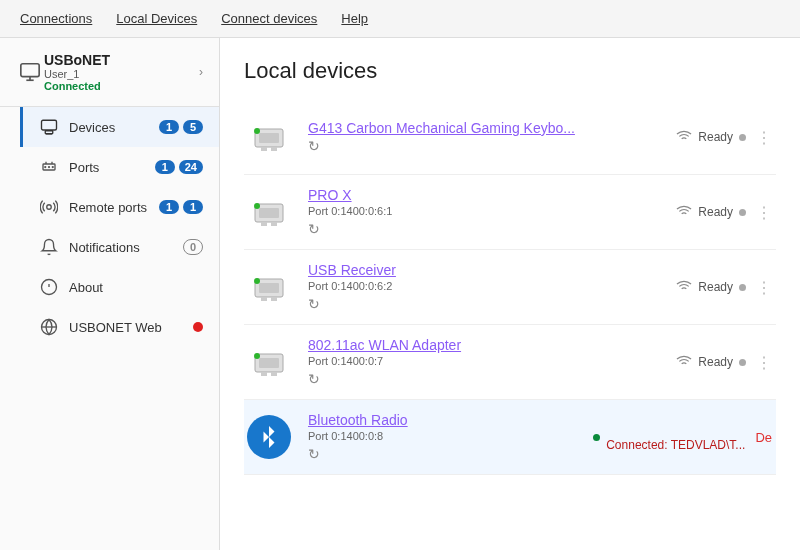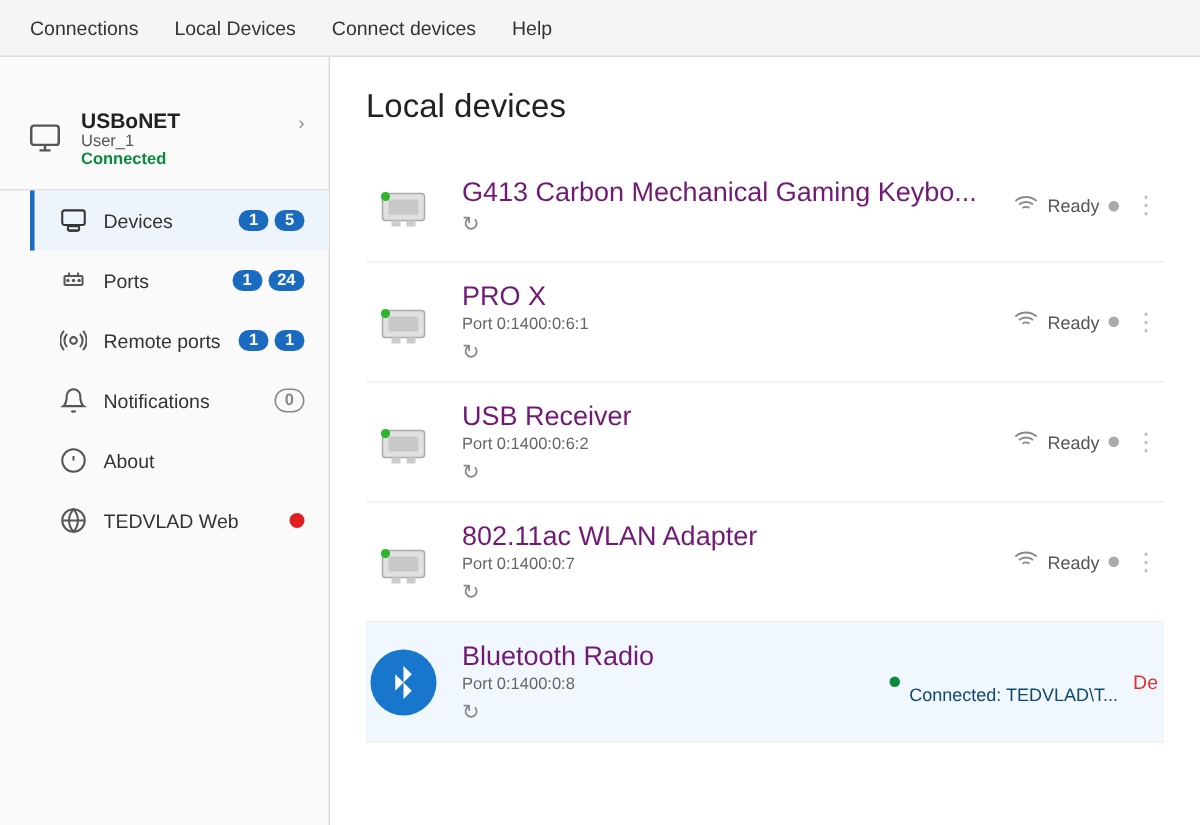--- a/index.html
+++ b/index.html
@@ -14,20 +14,21 @@
       padding: 0 8px;
       height: 38px;
       flex-shrink: 0;
     }
     .menu-item {
       padding: 8px 12px;
       cursor: pointer;
       border-radius: 4px;
       color: #333;
       font-size: 13px;
+      text-decoration: underline;
     }
 
     
     .main-layout {
       display: flex;
       flex: 1;
       overflow: hidden;
     }
 
     
@@ -44,22 +45,20 @@
     .connection-info {
       padding: 14px 16px;
       border-bottom: 1px solid #e0e0e0;
       display: flex;
       align-items: center;
       justify-content: space-between;
     }
     .connection-info-left {
       display: flex;
       align-items: center;
-      gap: 10px;
-      margin-top: 20px;
     }
     .connection-icon {
       width: 28px;
       height: 28px;
       display: flex;
       align-items: center;
       justify-content: center;
       color: #555;
     }
     .connection-text .title {
@@ -155,24 +154,25 @@
     .device-icon-wrap {
       width: 50px;
       height: 50px;
       display: flex;
       align-items: center;
       justify-content: center;
       flex-shrink: 0;
     }
     .device-info { flex: 1; }
     .device-name {
-      font-size: 18px;
+      font-size: 14px;
       font-weight: 500;
-      color: #701a75;
+      color: #8b5cf6;
       margin-bottom: 2px;
+      text-decoration: underline;
     }
     .device-port {
       font-size: 11px;
       color: #666;
       margin-bottom: 4px;
     }
     .device-refresh {
       font-size: 14px;
       color: #888;
       cursor: pointer;
@@ -185,21 +185,21 @@
       flex-shrink: 0;
     }
     .status-ready {
       color: #555;
       font-size: 12px;
       display: flex;
       align-items: center;
       gap: 4px;
     }
     .status-connected {
-      color: #0c4a6e;
+      color: #b91c1c;
       font-size: 12px;
       display: flex;
       align-items: center;
       gap: 4px;
       margin-top: 16px;
     }
     .status-dot-gray {
       width: 7px; height: 7px;
       background: #aaa;
       border-radius: 50%;
@@ -333,21 +333,21 @@
     </div>
 
     <div class="nav-item">
       <div class="nav-icon">
         <svg width="18" height="18" viewBox="0 0 24 24" fill="none" stroke="#555" stroke-width="1.8">
           <circle cx="12" cy="12" r="10"></circle>
           <line x1="2" y1="12" x2="22" y2="12"></line>
           <path d="M12 2a15.3 15.3 0 0 1 4 10 15.3 15.3 0 0 1-4 10 15.3 15.3 0 0 1-4-10 15.3 15.3 0 0 1 4-10z"></path>
         </svg>
       </div>
-      <span class="nav-label">TEDVLAD Web</span>
+      <span class="nav-label">USBONET Web</span>
       <div class="red-dot"></div>
     </div>
 
   </div>
 
   <div class="content">
     <h1 class="content-title">Local devices</h1>
 
     <div class="device-list">
 

